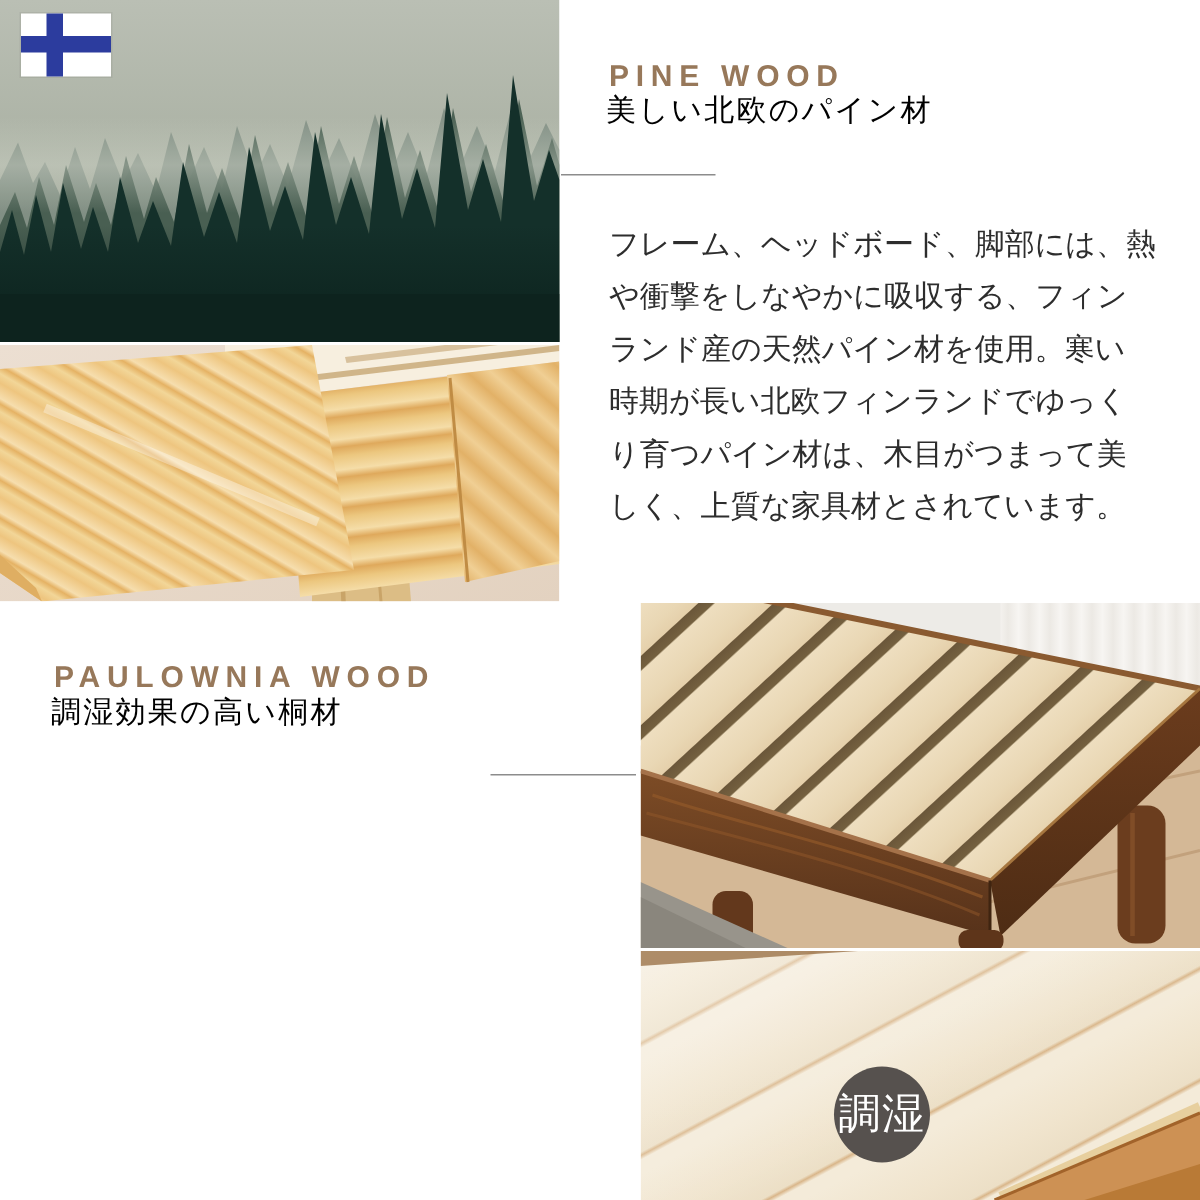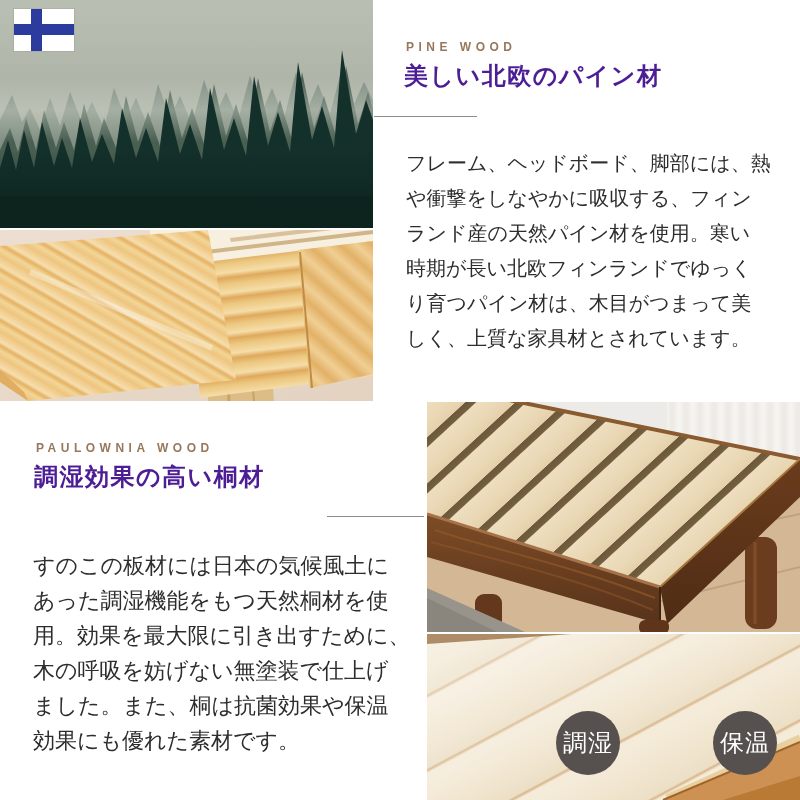--- a/index.html
+++ b/index.html
@@ -6,30 +6,30 @@
   body{font-family:"Liberation Sans","DejaVu Sans",sans-serif;}
   .canvas{position:relative;width:800px;height:800px;background:#ffffff;overflow:hidden;}
   .img-box{position:absolute;overflow:hidden;}
   .img-box svg{display:block;width:100%;height:100%;}
 
   
   .flag{position:absolute;left:14px;top:9px;width:60px;height:42px;background:#ffffff;box-shadow:0 0 0 1px rgba(0,0,0,0.06);}
   .flag .v{position:absolute;left:17px;top:0;width:11px;height:42px;background:#2c3c9e;}
   .flag .h{position:absolute;left:0;top:15px;width:60px;height:11px;background:#2c3c9e;}
 
-  .eyebrow{position:absolute;font-size:12px;font-weight:bold;letter-spacing:4.5px;color:#97785a;}
-  .heading{position:absolute;font-size:24px;font-weight:bold;letter-spacing:1.5px;color:#4c1d95;}
+  .eyebrow{position:absolute;font-size:20px;font-weight:bold;letter-spacing:4.5px;color:#97785a;}
+  .heading{position:absolute;font-size:20px;font-weight:normal;letter-spacing:1.5px;color:#000000;}
   .divider{position:absolute;height:1px;background:#8c8c8c;}
   .body-text{position:absolute;color:#2d2d2d;font-weight:500;white-space:pre-line;}
   .body-pine{left:406px;top:146px;width:430px;font-size:20px;line-height:35px;letter-spacing:0px;}
   .body-paulownia{left:33px;top:548px;width:420px;font-size:22px;line-height:35px;letter-spacing:0px;}
 
   .badge{position:absolute;top:711px;width:64px;height:64px;border-radius:50%;
          background:#56514e;color:#ffffff;display:flex;align-items:center;justify-content:center;
-         font-size:24px;font-weight:500;letter-spacing:1px;}
+         font-size:28px;font-weight:500;letter-spacing:1px;}
 </style>
 </head>
 <body>
 
 <div class="canvas">
 
   <div class="img-box" style="left:0;top:0;width:373px;height:228px;">
     <svg viewBox="0 0 373 228" preserveAspectRatio="none">
       <defs>
         <linearGradient id="sky" x1="0" y1="0" x2="0" y2="1">
@@ -114,26 +114,20 @@
   <div class="body-text body-pine">フレーム、ヘッドボード、脚部には、熱
 や衝撃をしなやかに吸収する、フィン
 ランド産の天然パイン材を使用。寒い
 時期が長い北欧フィンランドでゆっく
 り育つパイン材は、木目がつまって美
 しく、上質な家具材とされています。</div>
 
   <div class="eyebrow" style="left:36px;top:441px;text-align:right;">PAULOWNIA WOOD</div>
   <div class="heading" style="left:34px;top:461px;">調湿効果の高い桐材</div>
   <div class="divider" style="left:327px;top:516px;width:97px;"></div>
-  <div class="body-text body-paulownia">すのこの板材には日本の気候風土に
-あった調湿機能をもつ天然桐材を使
-用。効果を最大限に引き出すために、
-木の呼吸を妨げない無塗装で仕上げ
-ました。また、桐は抗菌効果や保温
-効果にも優れた素材です。</div>
 
   <div class="img-box" style="left:427px;top:402px;width:373px;height:230px;">
     <svg viewBox="0 0 373 230" preserveAspectRatio="none">
       <defs>
         <linearGradient id="slats" gradientUnits="userSpaceOnUse" x1="0" y1="0" x2="23" y2="25" spreadMethod="repeat">
           <stop offset="0" stop-color="#eedebf"></stop>
             <stop offset="0.5" stop-color="#e9d7b4"></stop>
             <stop offset="0.76" stop-color="#e5d0ab"></stop>
             <stop offset="0.78" stop-color="#6b573a"></stop>
             <stop offset="0.97" stop-color="#74603f"></stop>
@@ -202,15 +196,14 @@
       <rect width="373" height="166" fill="url(#sheen)"></rect>
       <polygon points="0,0 145,0 0,10" fill="#9b7348" opacity="0.8"></polygon>
       <line x1="240" y1="164" x2="373" y2="104" stroke="#e7cf9e" stroke-width="7"></line>
       <polygon points="373,108 373,166 236,166" fill="#cd9154"></polygon>
       <line x1="236" y1="166" x2="373" y2="108" stroke="#a2632a" stroke-width="2"></line>
       <polygon points="373,142 373,166 296,166" fill="#b97a36"></polygon>
     </svg>
   </div>
 
   <div class="badge" style="left:556px;">調湿</div>
-  <div class="badge" style="left:713px;">保温</div>
 
 </div>
 
 </body></html>

